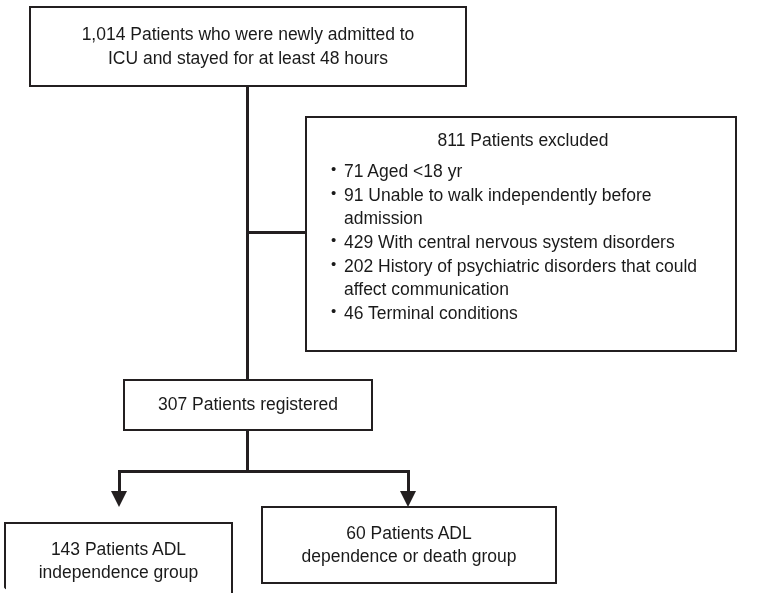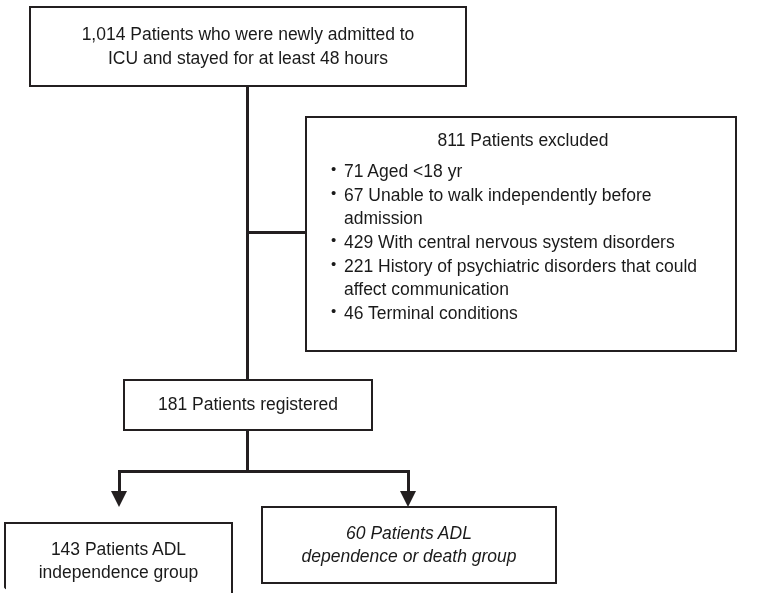--- a/index.html
+++ b/index.html
@@ -83,21 +83,20 @@
     left: 4px;
     top: 522px;
     width: 229px;
     height: 78px;
   }
   .box-dep {
     left: 261px;
     top: 506px;
     width: 296px;
     height: 78px;
-    font-style: italic;
   }
   .conn {
     position: absolute;
     background: #231f20;
   }
   .vline { width: 3px; }
   .hline { height: 3px; }
 
   
   .trunk-1 { left: 246px; top: 87px; width: 3px; height: 293px; }
@@ -152,29 +151,29 @@
 
   <div class="conn vline trunk-1"></div>
 
   <div class="conn hline arm-excl"></div>
   <div class="arrow-excl"></div>
 
   <div class="box box-excluded">
     <div class="excluded-title">811 Patients excluded</div>
     <ul class="excluded-list">
       <li>71 Aged &lt;18 yr</li>
-      <li>67 Unable to walk independently before admission</li>
+      <li>91 Unable to walk independently before admission</li>
       <li>429 With central nervous system disorders</li>
-      <li>221 History of psychiatric disorders that could affect communication</li>
+      <li>202 History of psychiatric disorders that could affect communication</li>
       <li>46 Terminal conditions</li>
     </ul>
   </div>
 
   <div class="box box-registered">
-    <span>181 Patients registered</span>
+    <span>307 Patients registered</span>
   </div>
 
   <div class="conn vline trunk-2"></div>
   <div class="conn hline split-bar"></div>
   <div class="conn vline leg-left"></div>
   <div class="conn vline leg-right"></div>
   <div class="arrow-left"></div>
   <div class="arrow-right"></div>
 
   <div class="box box-indep">

